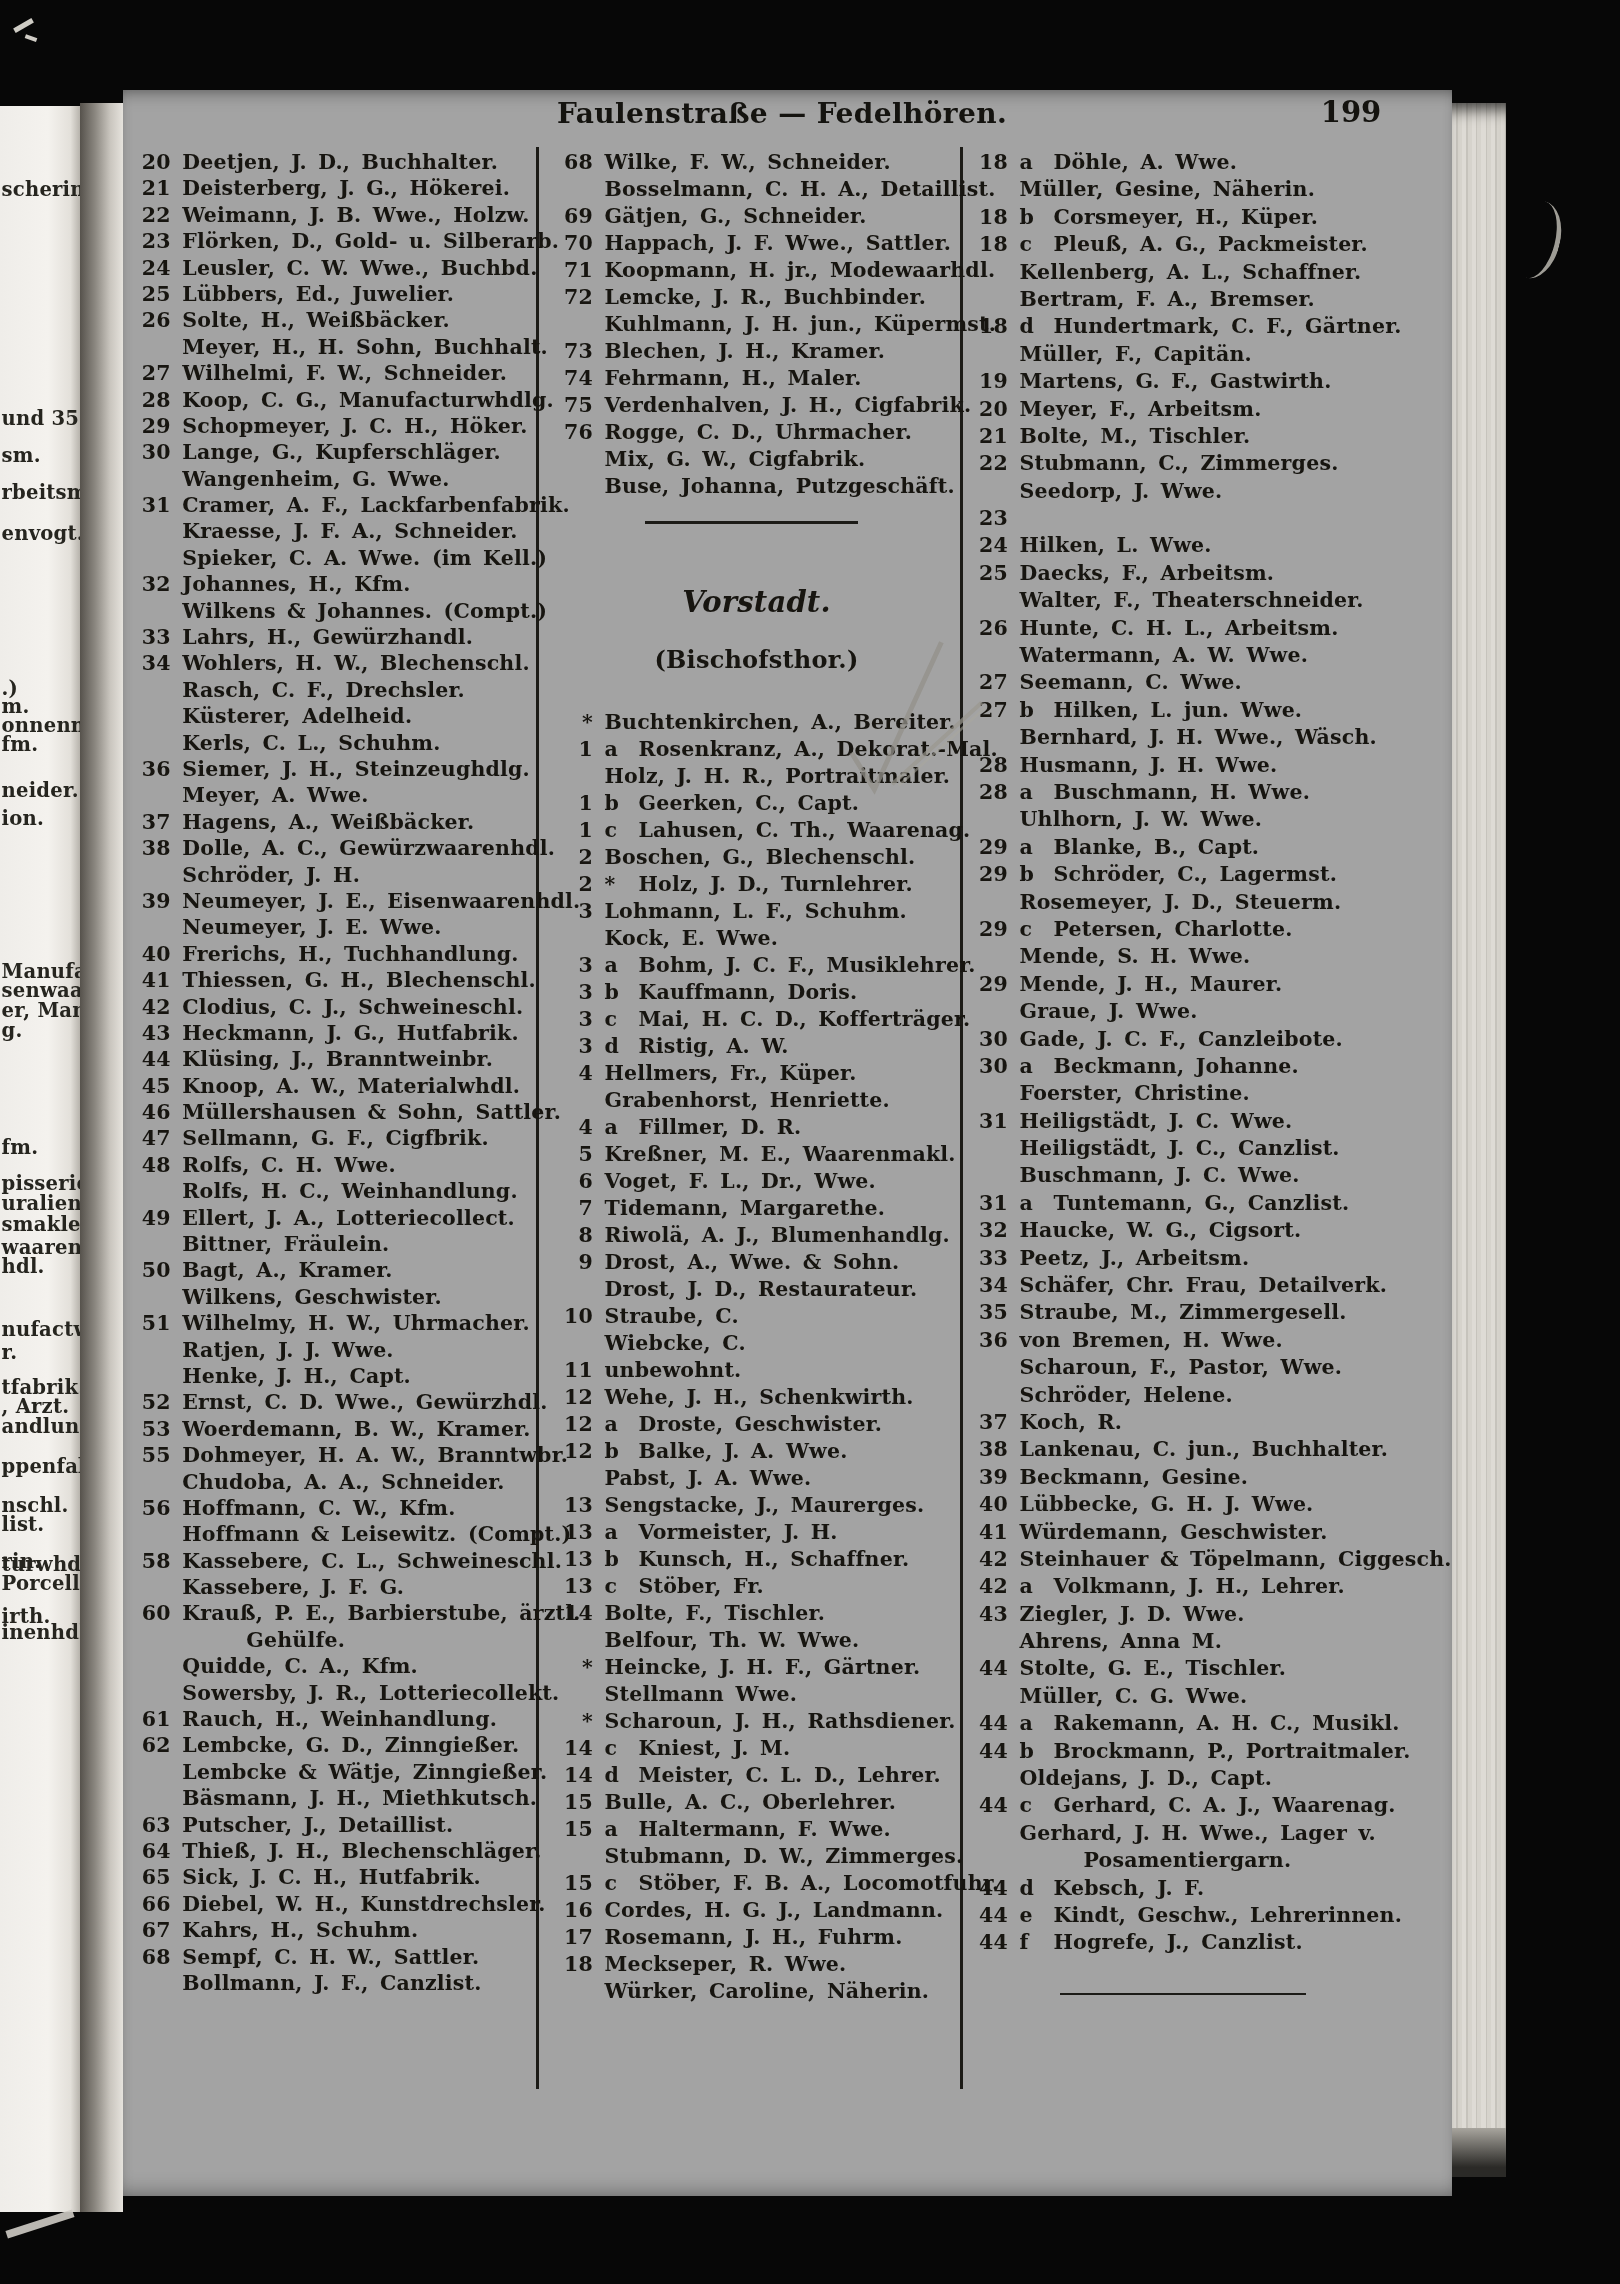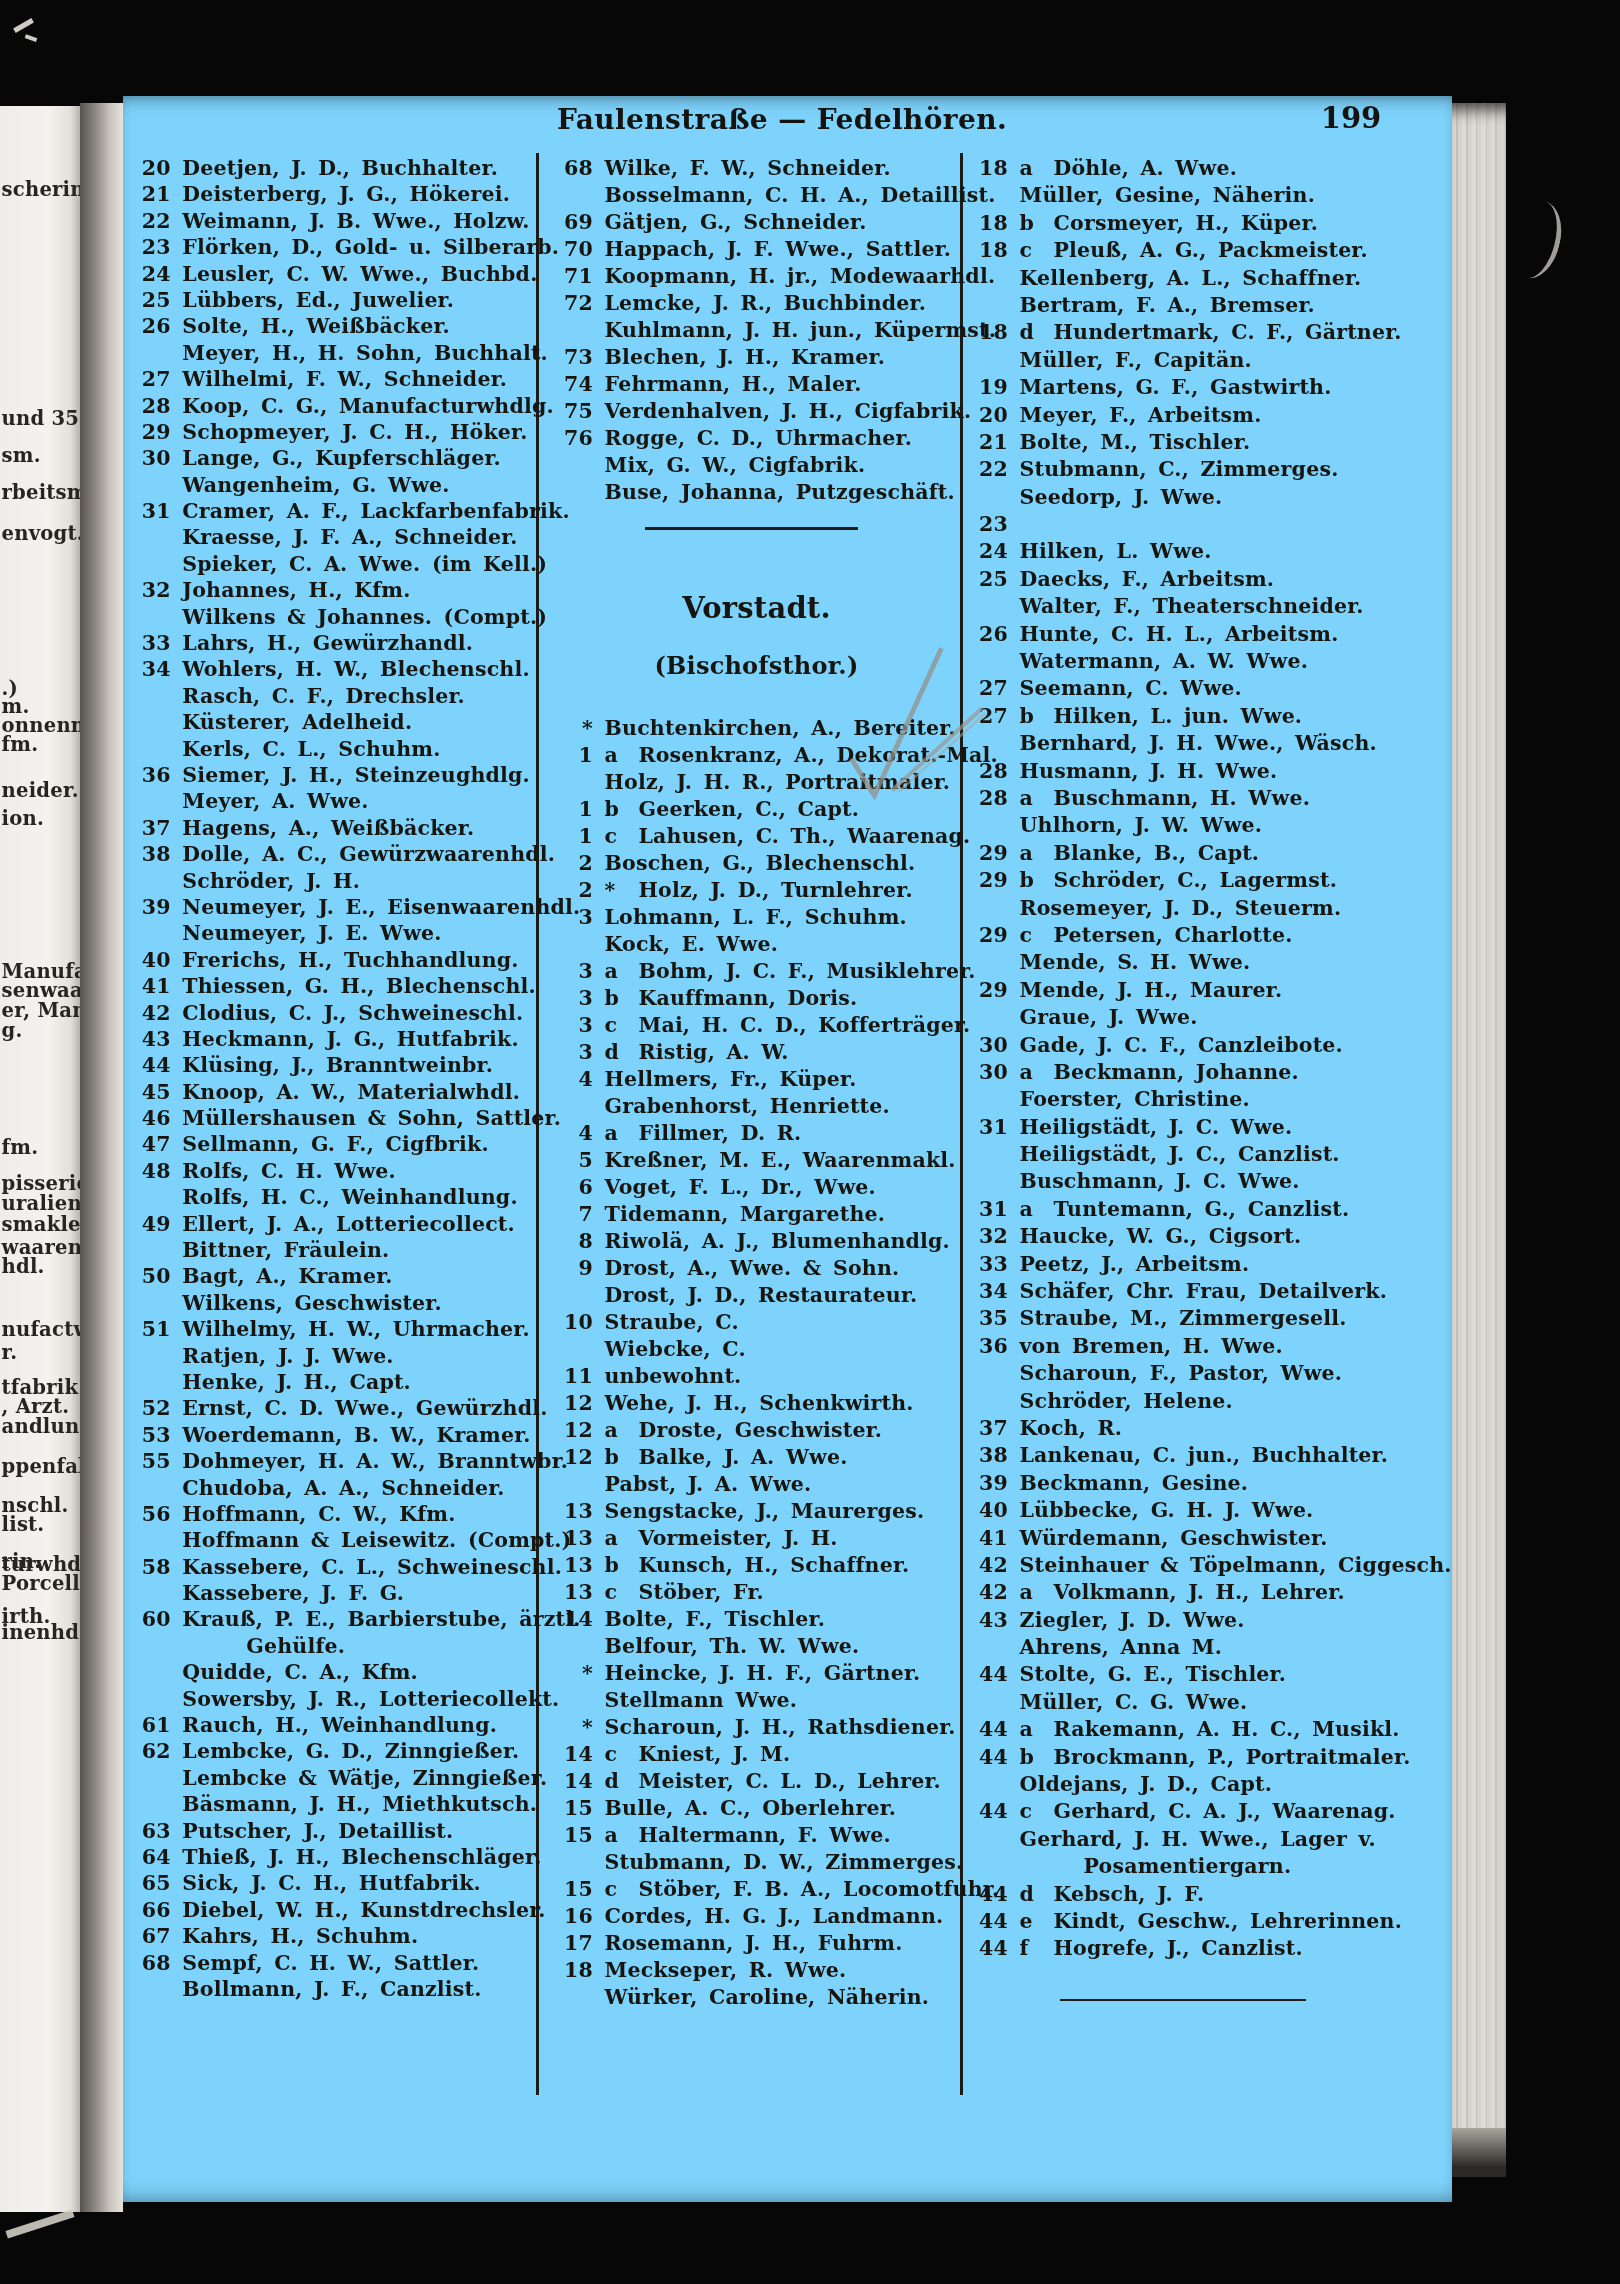--- a/index.html
+++ b/index.html
@@ -15,22 +15,22 @@
   }
   .left-edge .frag{
     position:absolute;left:1.6px;white-space:nowrap;
     font-weight:700;font-size:19.6px;color:#26251f;letter-spacing:0.2px;
   }
   .gutter{
     position:absolute;left:80px;top:103px;width:43px;height:2109px;
     background:linear-gradient(90deg,#56524c 0%,#8b8780 35%,#c9c5be 70%,#e6e3dd 100%);
   }
   .page{
-    position:absolute;left:123px;top:96px;width:1329px;height:2106px;
-    background:#7dd3fc;
+    position:absolute;left:123px;top:90px;width:1329px;height:2106px;
+    background:#a3a3a3;
     box-shadow:inset 0 11.5px 18px -11.5px rgba(0,0,0,.55), inset 0 -14.7px 21px -14.7px rgba(0,0,0,.45);
     color:#161511;
   }
   .fore-edge{
     position:absolute;left:1452px;top:103px;width:54px;height:2025px;
     background:repeating-linear-gradient(90deg,#dedbd5 0 4.1px,#c6c3bc 4.1px 5.7px,#d6d3cc 5.7px 9.8px);
     box-shadow:inset 0 16.4px 14.7px -9.8px rgba(0,0,0,.7);
   }
   .fore-edge-bottom{
     position:absolute;left:1452px;top:2128px;width:54px;height:49px;
@@ -74,21 +74,21 @@
   .txt{flex:1 1 auto;}
   .txt.ind{padding-left:64px;}
   .rowrule{height:46px;position:relative;}
   .rowrule span{
     position:absolute;left:90px;top:21px;width:213px;height:2.5px;background:#1c1b17;display:block;
   }
   .endrule{height:41px;margin-top:18px;position:relative;}
   .endrule span{position:absolute;left:90px;top:18px;width:246px;height:2.5px;background:#1c1b17;display:block;}
   .head{text-align:center;white-space:nowrap;}
   .head.h1{margin-top:46px;font-size:38px;line-height:44px;height:44px;letter-spacing:0.8px;}
-  .head.h2{margin-top:39px;font-size:29px;line-height:34px;height:34px;}
+  .head.h2{margin-top:39px;font-size:29px;line-height:34px;height:34px;font-style:italic;}
   .head.h3{margin-top:28px;font-size:24px;line-height:26px;height:26px;margin-bottom:36px;font-weight:700;}
 
   
   .pencil{position:absolute;pointer-events:none;}
 </style>
 </head>
 <body>
 
 <div class="left-edge" id="left-edge">
     <div class="frag" style="top: 72px;">scherin.</div>

